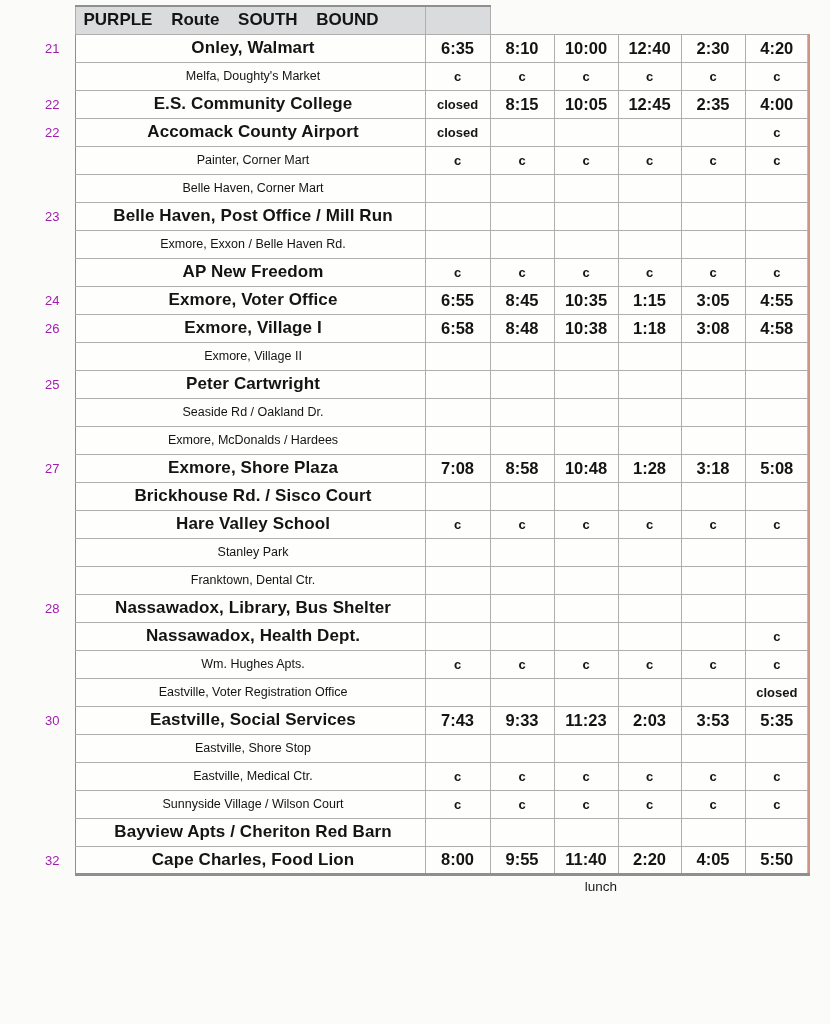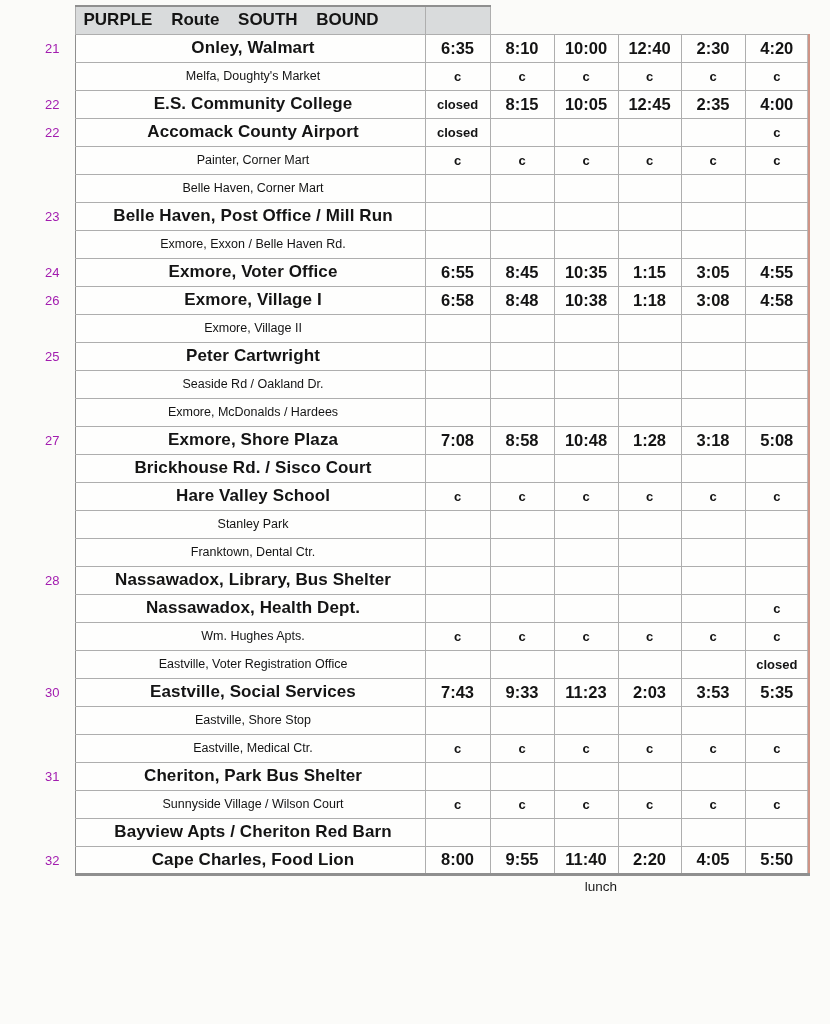--- a/index.html
+++ b/index.html
@@ -154,20 +154,30 @@
     <td class="num"></td>
     <td class="name">Exmore, Exxon / Belle Haven Rd.</td>
     <td class="time"></td>
     <td class="time"></td>
     <td class="time"></td>
     <td class="time"></td>
     <td class="time"></td>
     <td class="time col-last"></td>
   </tr>
         <tr class="major">
+    <td class="num"></td>
+    <td class="name">AP New Freedom</td>
+    <td class="time small-mark">c</td>
+    <td class="time small-mark">c</td>
+    <td class="time small-mark">c</td>
+    <td class="time small-mark">c</td>
+    <td class="time small-mark">c</td>
+    <td class="time col-last small-mark">c</td>
+  </tr>
+        <tr class="major">
     <td class="num">24</td>
     <td class="name">Exmore, Voter Office</td>
     <td class="time">6:55</td>
     <td class="time">8:45</td>
     <td class="time">10:35</td>
     <td class="time">1:15</td>
     <td class="time">3:05</td>
     <td class="time col-last">4:55</td>
   </tr>
         <tr class="major">
@@ -333,30 +343,20 @@
         <tr class="minor">
     <td class="num"></td>
     <td class="name">Eastville, Medical Ctr.</td>
     <td class="time small-mark">c</td>
     <td class="time small-mark">c</td>
     <td class="time small-mark">c</td>
     <td class="time small-mark">c</td>
     <td class="time small-mark">c</td>
     <td class="time col-last small-mark">c</td>
   </tr>
-        <tr class="major">
-    <td class="num">31</td>
-    <td class="name">Cheriton, Park Bus Shelter</td>
-    <td class="time"></td>
-    <td class="time"></td>
-    <td class="time"></td>
-    <td class="time"></td>
-    <td class="time"></td>
-    <td class="time col-last"></td>
-  </tr>
         <tr class="minor">
     <td class="num"></td>
     <td class="name">Sunnyside Village / Wilson Court</td>
     <td class="time small-mark">c</td>
     <td class="time small-mark">c</td>
     <td class="time small-mark">c</td>
     <td class="time small-mark">c</td>
     <td class="time small-mark">c</td>
     <td class="time col-last small-mark">c</td>
   </tr>

